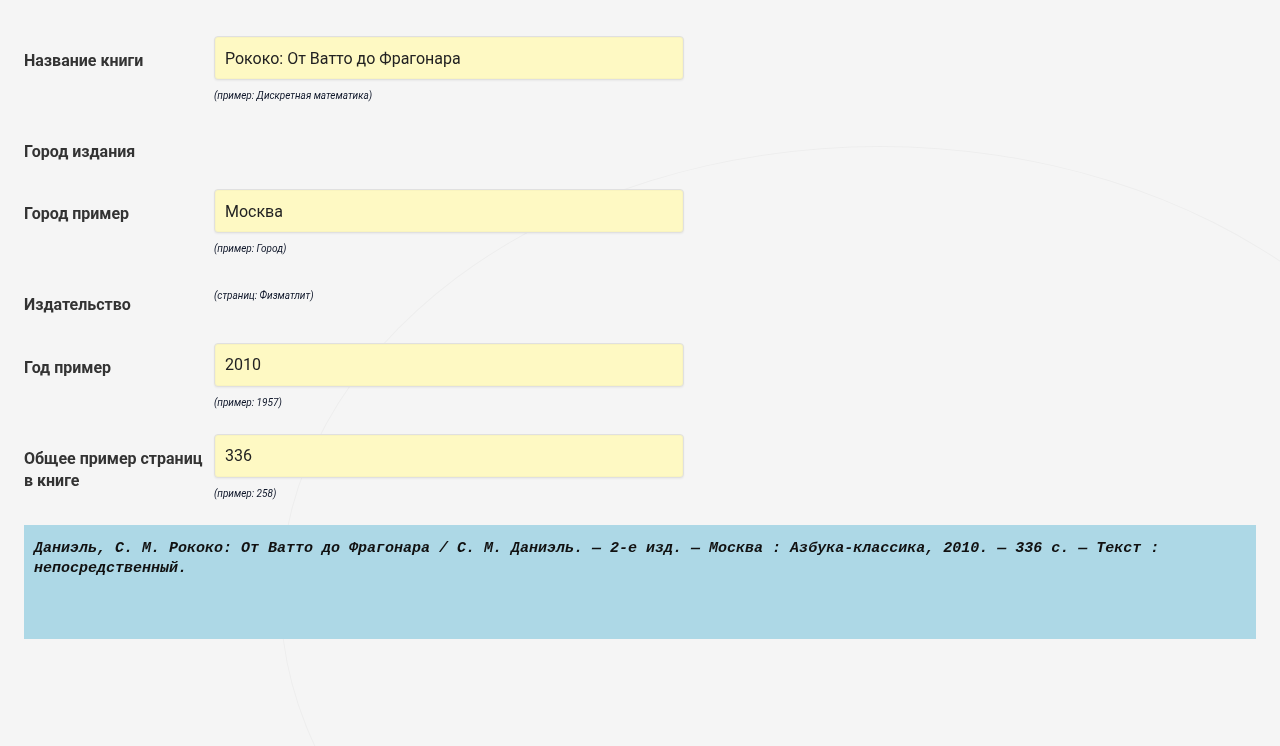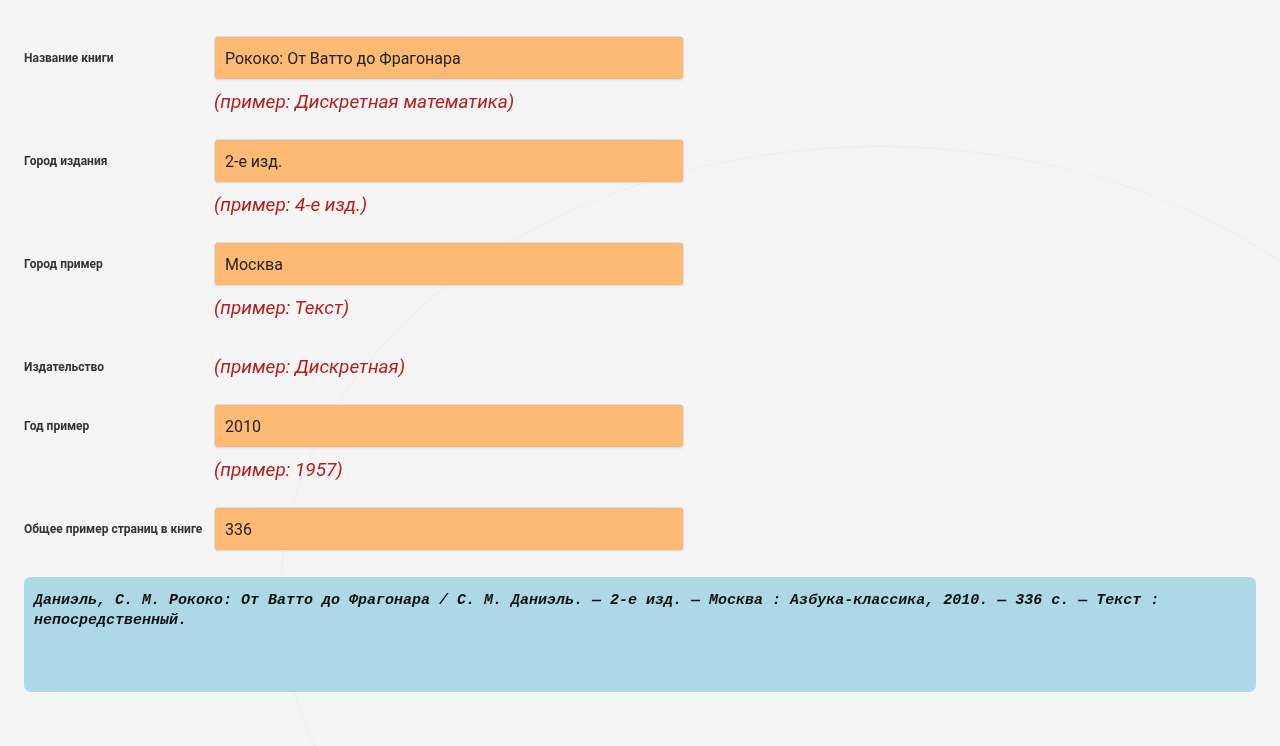--- a/index.html
+++ b/index.html
@@ -27,113 +27,109 @@
     position: relative;
   }
   .form-row {
     display: flex;
     align-items: flex-start;
     margin-bottom: 26px;
   }
   .label-col {
     width: 190px;
     flex-shrink: 0;
-    font-size: 12px;
+    font-size: 16px;
     font-weight: 700;
     color: #333;
     padding-top: 14px;
     line-height: 1.4;
   }
   .field-col {
     flex: 0 0 470px;
   }
   input[type="text"] {
     width: 100%;
     height: 44px;
     padding: 8px 10px;
     font-size: 16px;
     color: #222;
-    background: #fdba74;
+    background: #fef9c3;
     border: 1px solid #e0e0e0;
     border-radius: 4px;
     box-shadow: 0 1px 2px rgba(0,0,0,0.05), inset 0 0 0 1px rgba(0,0,0,0.02);
     outline: none;
     font-family: inherit;
   }
   .hint {
     margin-top: 10px;
-    font-size: 19px;
+    font-size: 10px;
     font-style: italic;
-    color: #b91c1c;
+    color: #0f172a;
   }
   .result-box {
     margin-top: 8px;
     background: #a9d6e5;
     background: #add8e6;
     padding: 14px 10px 60px 10px;
     font-family: "Courier New", Courier, monospace;
     font-weight: bold;
     font-style: italic;
     font-size: 15px;
     line-height: 1.35;
     color: #111;
     min-height: 110px;
-    border-radius: 7px;
   }
 </style>
 </head>
 <body>
 
 <div class="bg-curve"></div>
 
 <div class="container">
 
   <div class="form-row">
     <div class="label-col">Название книги</div>
     <div class="field-col">
       <input type="text" value="Рококо: От Ватто до Фрагонара" style="">
       <div class="hint">(пример: Дискретная математика)</div>
     </div>
   </div>
 
   <div class="form-row">
     <div class="label-col">Город издания</div>
-    <div class="field-col">
-      <input type="text" value="2-е изд." style="">
-      <div class="hint">(пример: 4-е изд.)</div>
-    </div>
   </div>
 
   <div class="form-row">
     <div class="label-col">Город пример</div>
     <div class="field-col">
       <input type="text" value="Москва" style="">
-      <div class="hint">(пример: Текст)</div>
+      <div class="hint">(пример: Город)</div>
     </div>
   </div>
 
   <div class="form-row">
     <div class="label-col">Издательство</div>
     <div class="field-col">
-      <div class="hint">(пример: Дискретная)</div>
+      <div class="hint">(страниц: Физматлит)</div>
     </div>
   </div>
 
   <div class="form-row">
     <div class="label-col">Год пример</div>
     <div class="field-col">
       <input type="text" value="2010" style="">
       <div class="hint">(пример: 1957)</div>
     </div>
   </div>
 
   <div class="form-row">
     <div class="label-col">Общее пример страниц в книге</div>
     <div class="field-col">
       <input type="text" value="336" style="">
+      <div class="hint">(пример: 258)</div>
     </div>
   </div>
 
   <div class="result-box">
     <span>Даниэль, С. М. Рококо: От Ватто до Фрагонара / С. М. Даниэль. — 2-е изд. — Москва : Азбука-классика, 2010. — 336 с. — Текст : непосредственный.</span>
   </div>
 
 </div>
 
 </body></html>

